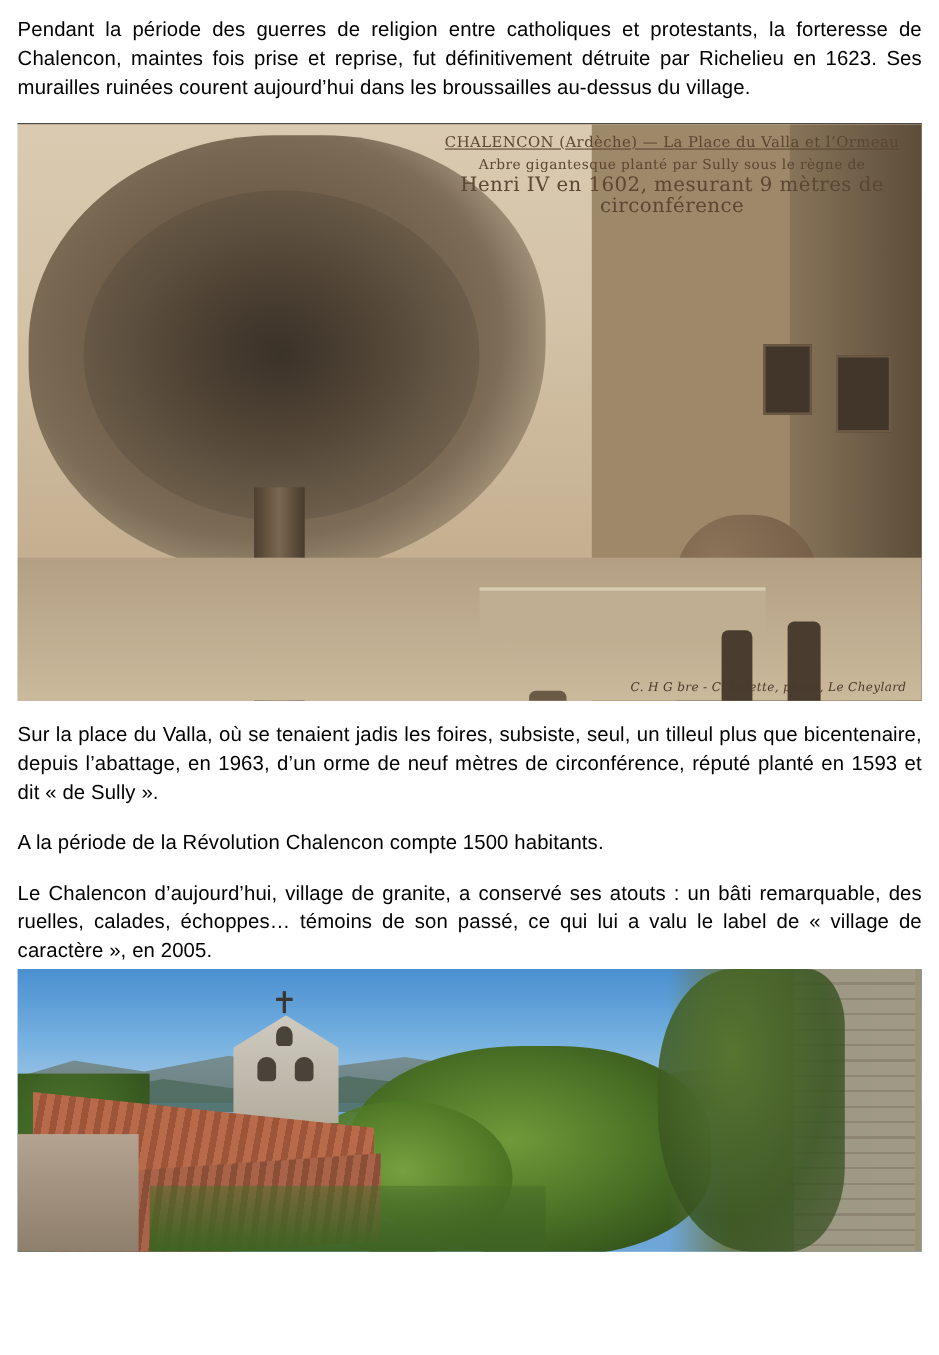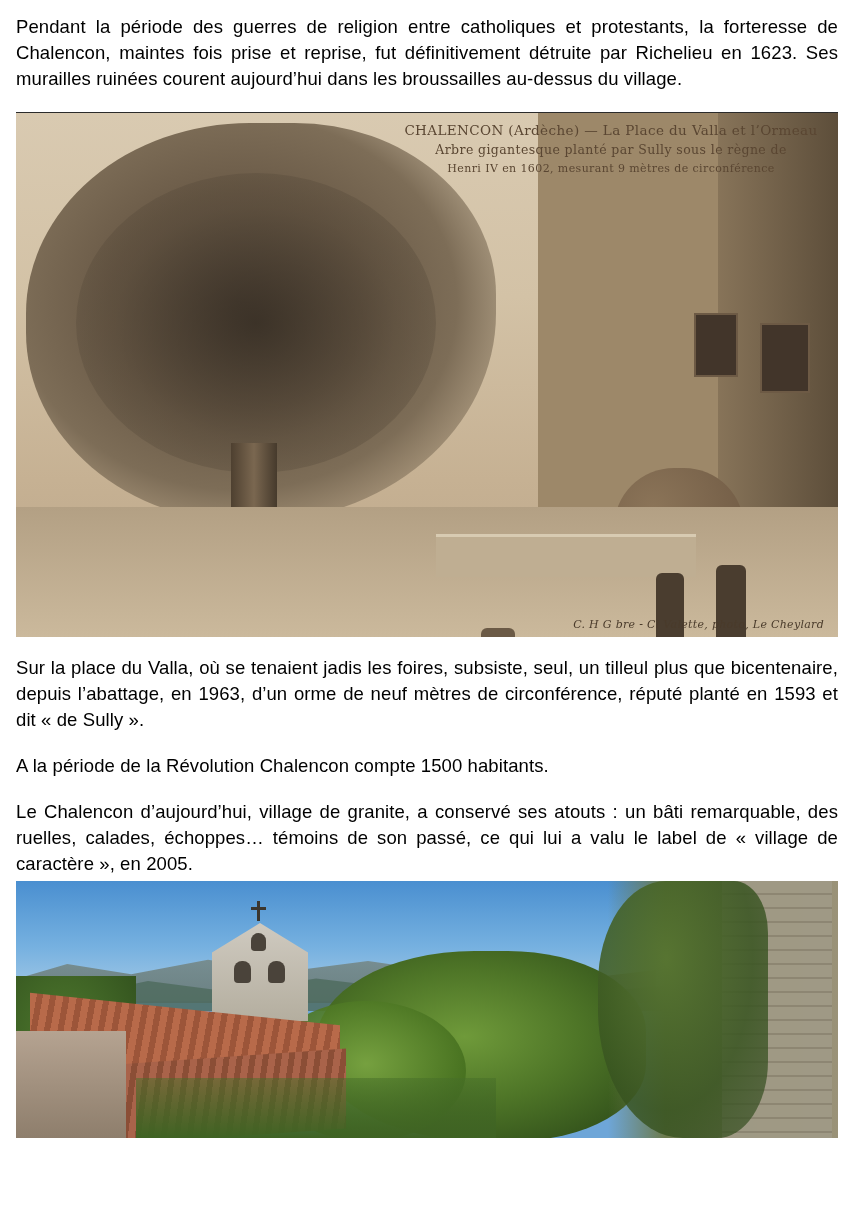--- a/index.html
+++ b/index.html
@@ -61,23 +61,23 @@
     left: 375px;
     top: 8px;
     width: 440px;
     text-align: center;
     font-family: "DejaVu Serif", serif;
     color: #5a4632;
     font-size: 13px;
     line-height: 19px;
     letter-spacing: 0.4px;
   }
-  .pc-caption .cap-line1 { font-size: 13.5px; }
+  .pc-caption .cap-line1 { font-size: 13.5px; text-decoration: underline; }
   .pc-caption .cap-line2 { font-size: 12.5px; text-align: center; }
-  .pc-caption .cap-line3 { font-size: 11px; }
+  .pc-caption .cap-line3 { font-size: 18px; }
 
   
   .pc-building {
     position: absolute;
     right: 0;
     top: 0;
     width: 300px;
     height: 525px;
     background: linear-gradient(to right, #8e7a62 0%, #9d8869 25%, #b09a7c 60%, #8d7а5f 100%);
     background-color: #9d8869;

